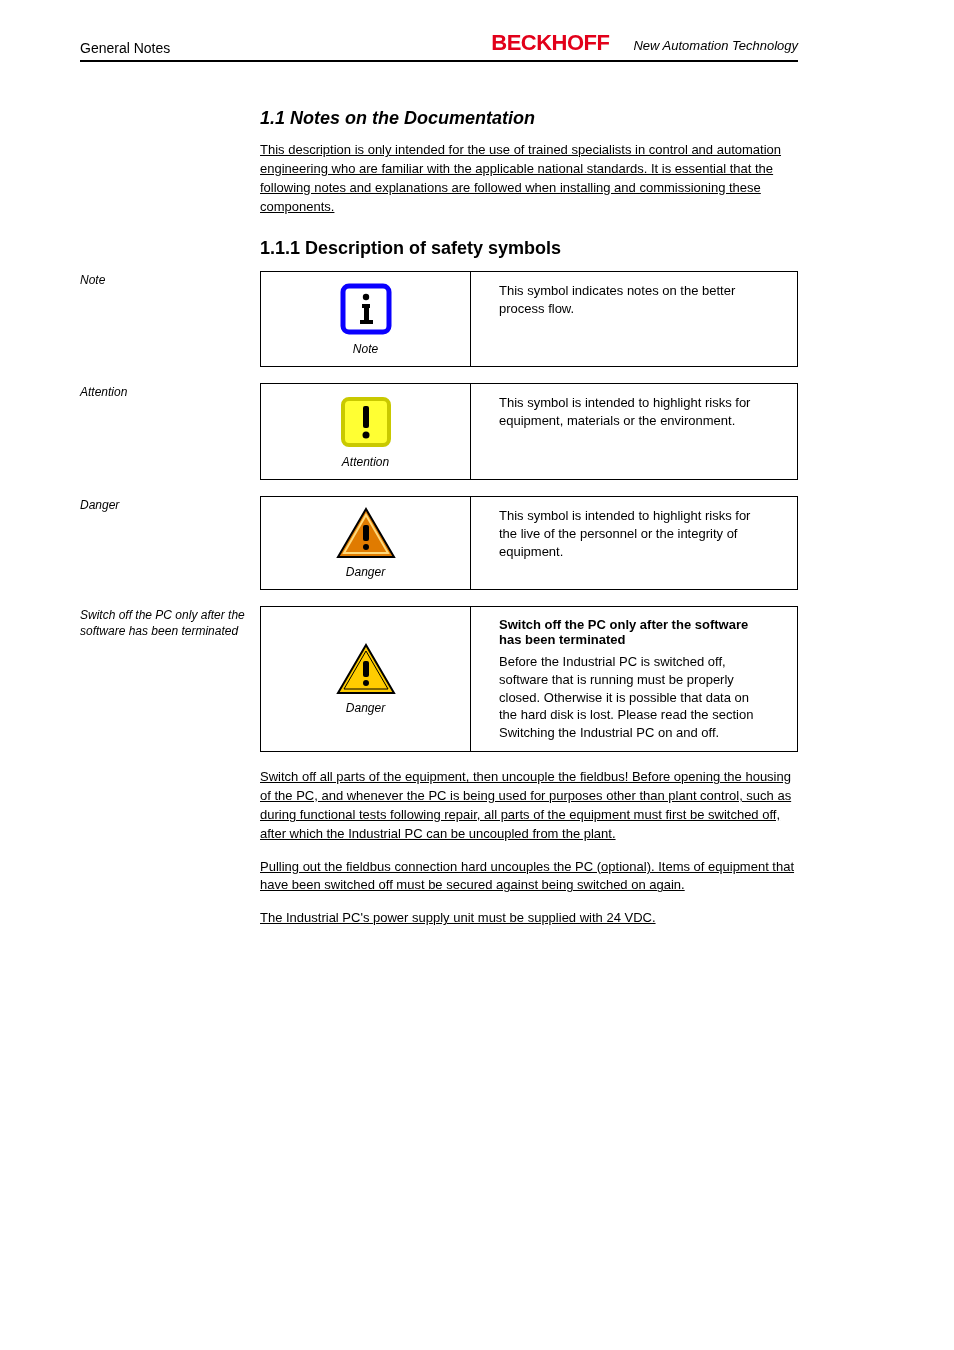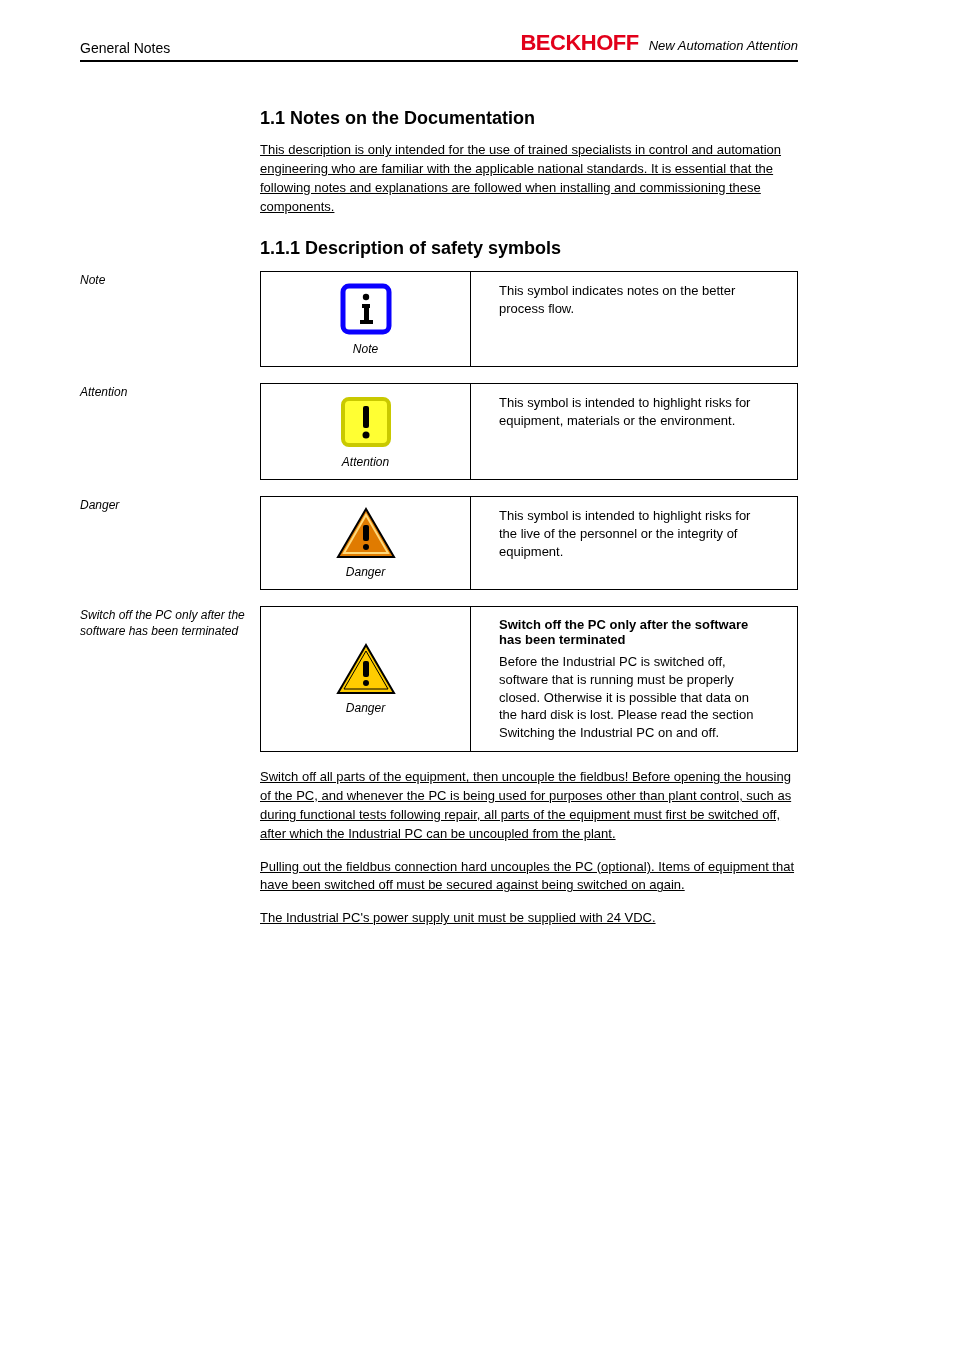--- a/index.html
+++ b/index.html
@@ -1,23 +1,23 @@
 <!DOCTYPE html>
 <html><head>
 <meta charset="utf-8">
 <style>
   * { box-sizing: border-box; margin: 0; padding: 0; }
   html, body { width: 954px; background: #fff; font-family: Arial, Helvetica, sans-serif; color: #000; }
   .page { width: 878px; padding: 30px 80px 40px 80px; }
   .header { display: flex; justify-content: space-between; align-items: flex-end; border-bottom: 2px solid #000; padding-bottom: 4px; margin-bottom: 22px; }
   .header-left { font-size: 14px; }
-  .logo-wrap { display: flex; align-items: baseline; gap: 10px; }
+  .logo-wrap { display: flex; align-items: baseline; gap: 24px; }
   .logo-text { font-family: "Arial Black", Arial, sans-serif; font-weight: 900; letter-spacing: -0.5px; font-size: 22px; color: #e2001a; }
   .logo-tagline { font-size: 13px; font-style: italic; }
-  .section-index { font-weight: bold; font-size: 18px; margin: 24px 0 12px 0; }
+  .section-index { font-weight: bold; font-size: 18px; margin: 24px 0 12px 0; font-style: italic; }
   .section-heading { font-size: 18px; font-weight: bold; margin: 22px 0 12px 0; }
   table.box { border-collapse: collapse; width: 100%; table-layout: fixed; margin-bottom: 16px; }
   table.box td { border: 1px solid #000; vertical-align: top; padding: 10px 28px; }
   table.box td.icon-cell { width: 210px; text-align: center; vertical-align: middle; padding: 10px 8px; }
   .icon-caption { font-size: 12px; font-style: italic; margin-top: 6px; text-align: center; }
   .callout-title { font-weight: bold; font-size: 13px; margin-bottom: 6px; }
   .callout-body { font-size: 13px; line-height: 1.35; }
   .body-para { font-size: 13px; line-height: 1.45; margin-bottom: 14px; text-decoration: underline; }
   .body-para-small { font-size: 13px; line-height: 1.4; margin-bottom: 10px; }
   .two-col { display: flex; }
@@ -27,21 +27,21 @@
 </style>
 </head>
 <body>
 
 <div class="page">
 
   <div class="header">
     <div class="header-left">General Notes</div>
     <div class="logo-wrap">
       <span class="logo-text">BECKHOFF</span>
-      <span class="logo-tagline">New Automation Attention</span>
+      <span class="logo-tagline">New Automation Technology</span>
     </div>
   </div>
 
   <div class="two-col">
     <div class="left-gutter"></div>
     <div class="right-body">
       <div class="section-index">1.1   Notes on the Documentation</div>
       <div class="body-para">This description is only intended for the use of trained specialists in control and automation engineering who are familiar with the applicable national standards. It is essential that the following notes and explanations are followed when installing and commissioning these components.</div>
 
       <div class="section-heading">1.1.1 Description of safety symbols</div>

